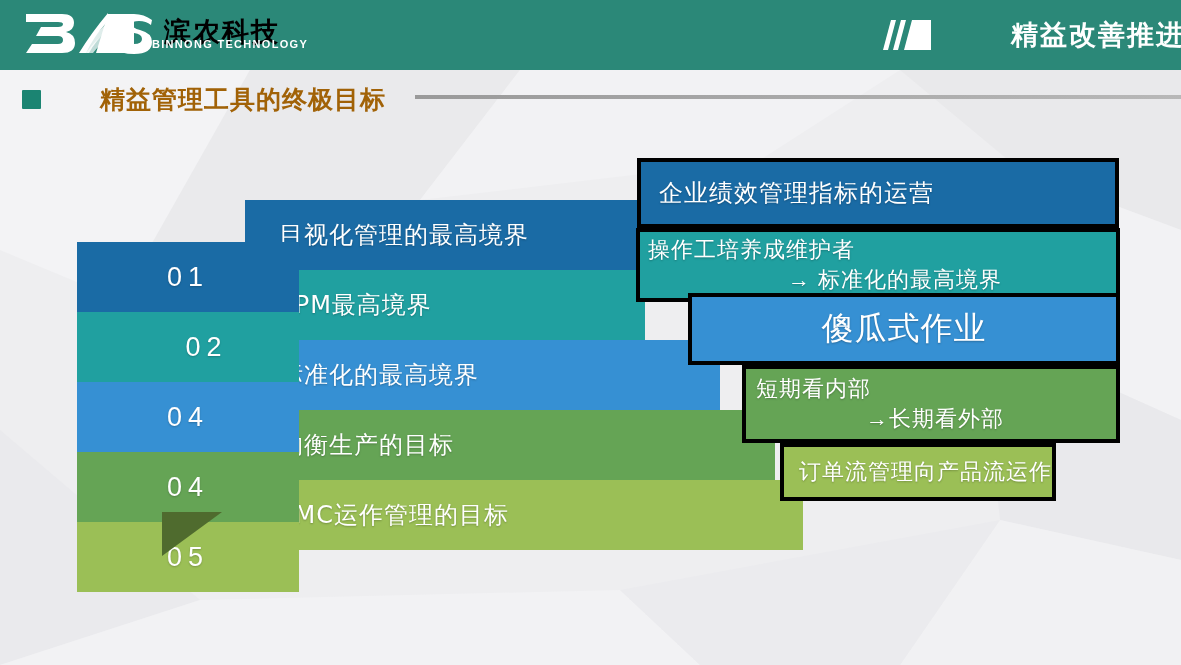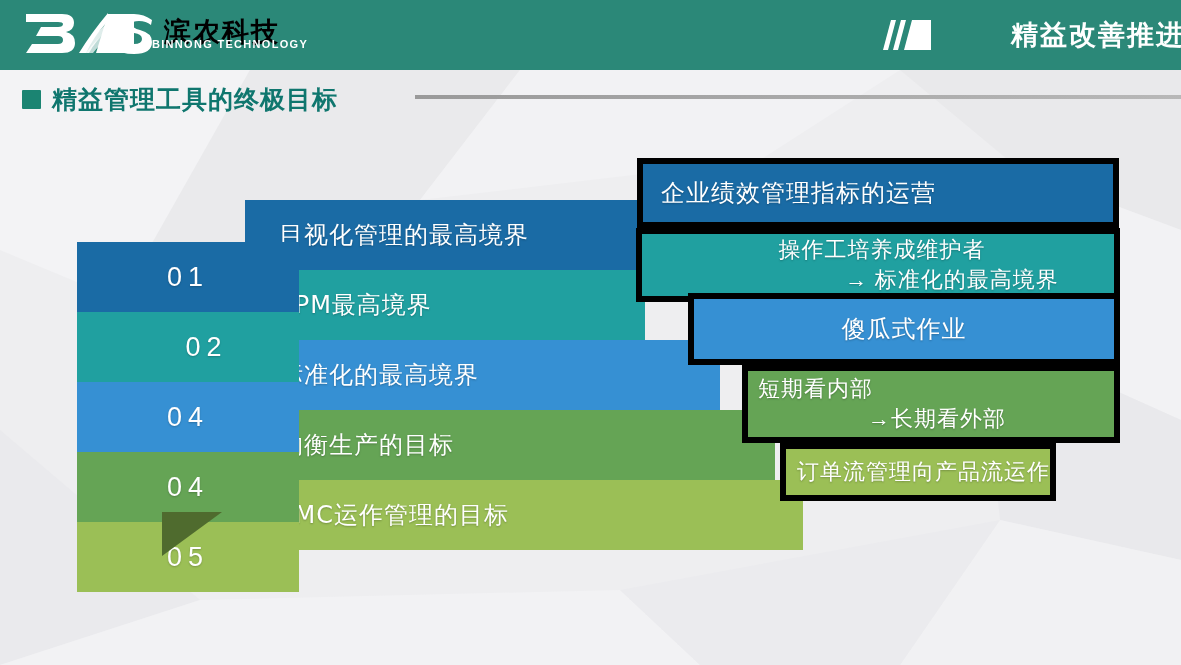--- a/index.html
+++ b/index.html
@@ -50,23 +50,24 @@
   
   .slide-title-row {
     position:absolute; left:22px; top:83px; display:flex; align-items:center;
     z-index:4;
   }
   .title-bullet {
     width:19px; height:19px; background:#1b8472; margin-right:11px;
     border-radius:1px;
   }
   .slide-title {
-    color:#0f766e; font-size:25px; font-weight:bold; letter-spacing:1px;
+    color:#a16207; font-size:25px; font-weight:bold; letter-spacing:1px;
     font-family:"DejaVu Sans","Liberation Sans",sans-serif;
     white-space:nowrap;
+    margin-left:48px;
   }
   .title-rule {
     position:absolute; left:415px; top:95px; width:766px; height:4px;
     background:linear-gradient(to right,#9a9a9a,#b8b8b8);
     z-index:4;
   }
 
   
   .diagram { position:absolute; inset:0; z-index:3; }
 
@@ -98,34 +99,34 @@
   .row-block span {
     color:#ffffff; font-size:24px; letter-spacing:1px;
     font-family:"DejaVu Sans","Liberation Sans",sans-serif;
     text-shadow:0 1px 2px rgba(0,0,0,0.25);
     white-space:nowrap;
   }
 
   
   .panel {
     position:absolute;
-    border:6px solid #000000;
+    border:4px solid #000000;
     display:flex; flex-direction:column; justify-content:center;
     color:#ffffff;
-    font-family:Liberation Serif, serif;
+    font-family:Liberation Sans, sans-serif;
     text-shadow:0 1px 2px rgba(0,0,0,0.25);
     letter-spacing:1px;
   }
   .panel .line { white-space:nowrap; }
 
   #panel-1 { left:637px; top:158px; width:482px; height:70px; padding-left:18px; font-size:24px; }
   #panel-2 { left:636px; top:228px; width:484px; height:74px; padding-left:8px; font-size:22px; }
   #panel-2 .l2 { padding-left:140px; }
   #panel-3 { left:688px; top:293px; width:432px; height:72px;
-             align-items:center; font-size:24px; }
+             align-items:center; font-size:32px; }
   #panel-4 { left:742px; top:365px; width:378px; height:78px; padding-left:10px; font-size:22px; }
   #panel-4 .l2 { padding-left:110px; }
   #panel-5 { left:780px; top:443px; width:276px; height:58px;
              align-items:flex-end; font-size:22px; }
 </style>
 </head>
 <body>
 
 <div class="bg-facets">
   <svg viewBox="0 0 1181 665" xmlns="http://www.w3.org/2000/svg">
@@ -211,21 +212,21 @@
     <div class="num-block" style="background:#9bbf56;">
       <span>05</span>
     </div>
   </div>
   <div class="num-shadow"></div>
 
   <div class="panel" id="panel-1" style="background:#1a6ba5;">
     <div class="line l1">企业绩效管理指标的运营</div>
   </div>
 
-  <div class="panel" id="panel-2" style="background:#20a0a0;text-align:center;">
+  <div class="panel" id="panel-2" style="background:#20a0a0;">
     <div class="line l1">操作工培养成维护者</div>
     <div class="line l2">→ 标准化的最高境界</div>
   </div>
 
   <div class="panel" id="panel-3" style="background:#3690d3;">
     <div class="line l1">傻瓜式作业</div>
   </div>
 
   <div class="panel" id="panel-4" style="background:#65a455;">
     <div class="line l1">短期看内部</div>

